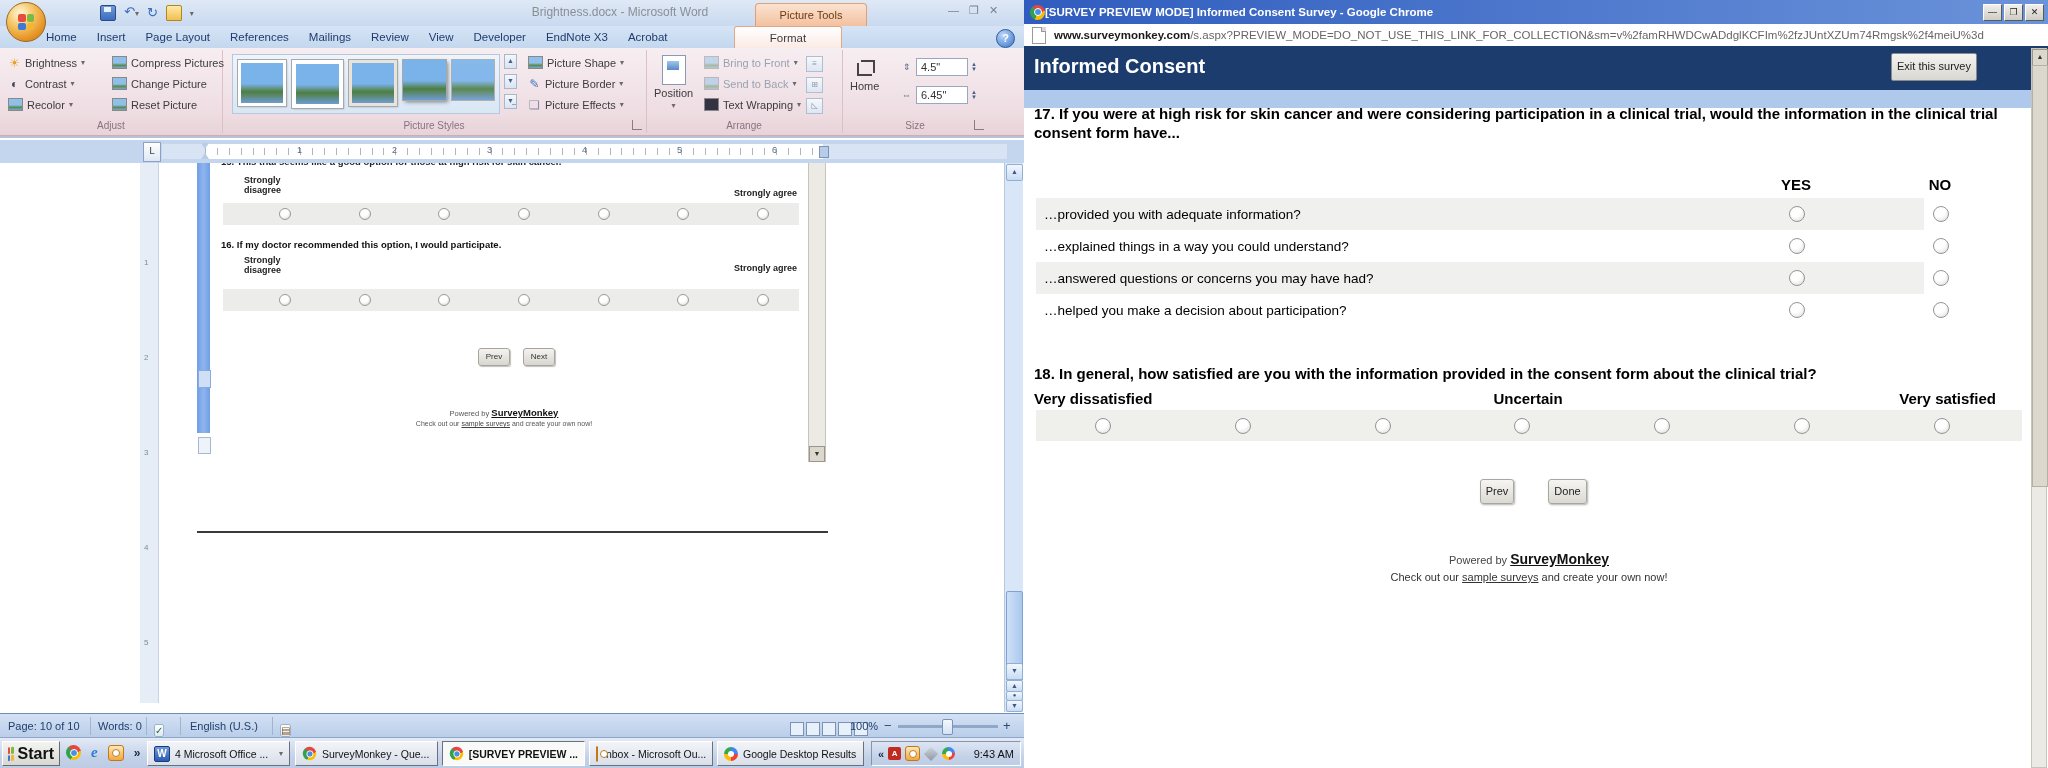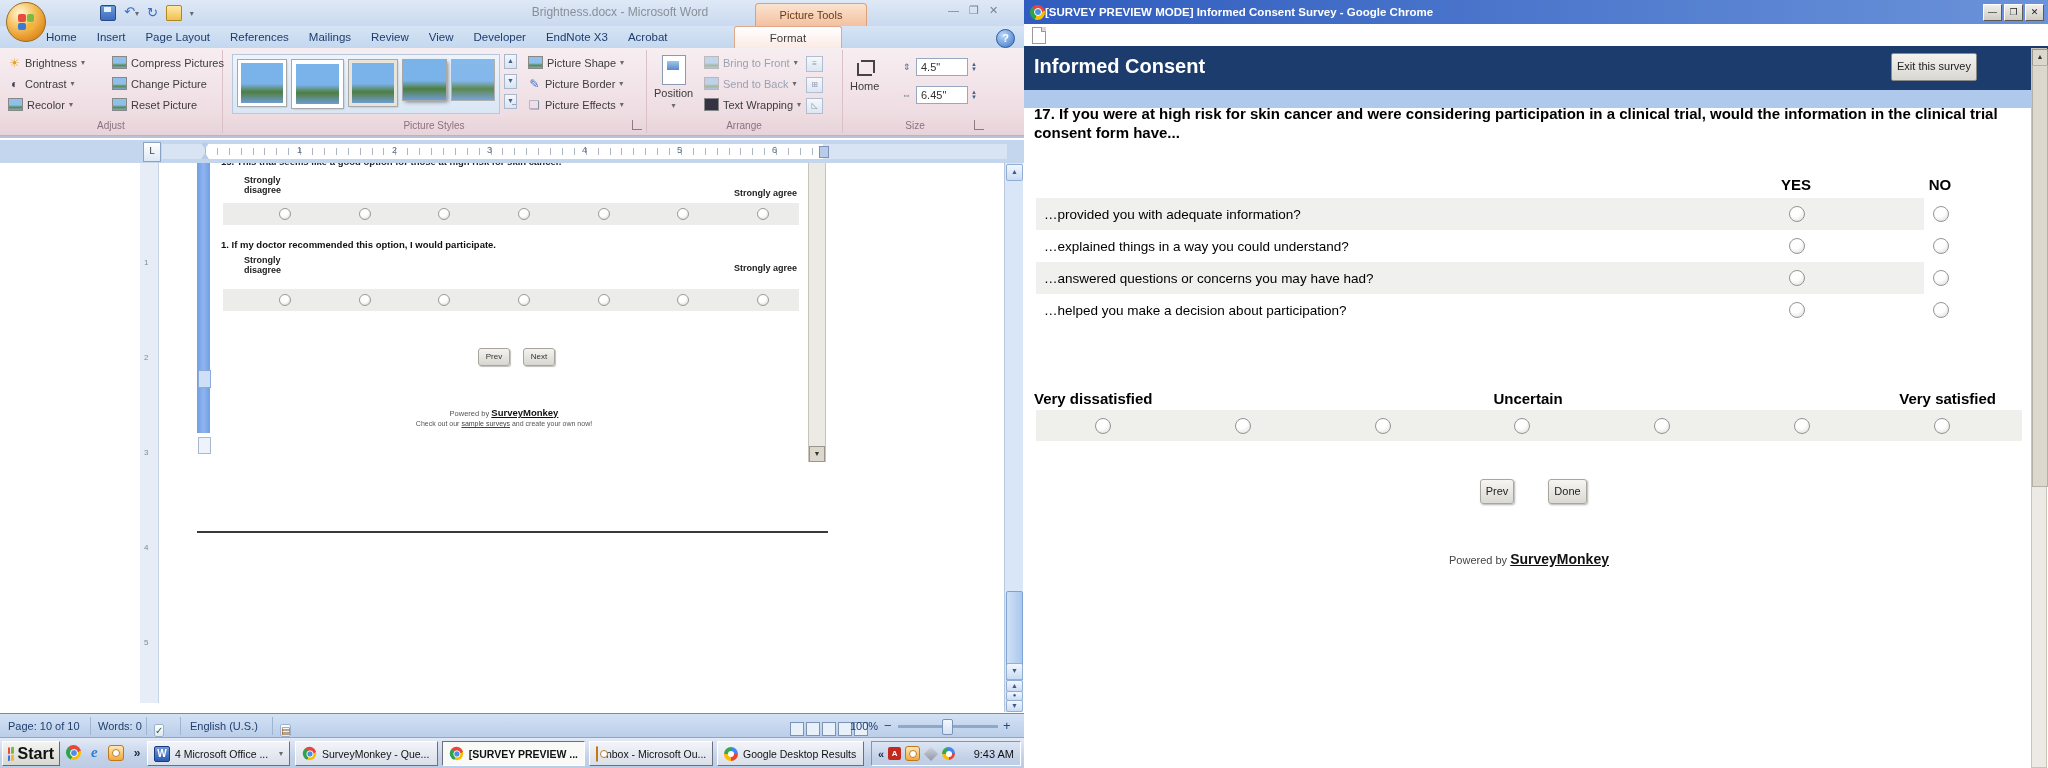--- a/index.html
+++ b/index.html
@@ -384,21 +384,21 @@
         <div class="dradios">
           <span class="dradio"></span>
             <span class="dradio"></span>
             <span class="dradio"></span>
             <span class="dradio"></span>
             <span class="dradio"></span>
             <span class="dradio"></span>
             <span class="dradio"></span>
         </div>
       </div>
-      <div class="q16">1. If my doctor recommended this option, I would participate.</div>
+      <div class="q16">16. If my doctor recommended this option, I would participate.</div>
       <div class="dlab" style="left:47px;top:92px;width:55px;">Strongly disagree</div>
       <div class="dlab" style="left:520px;top:100px;width:80px;text-align:right;">Strongly agree</div>
       <div class="dband" style="top:126px;">
         <div class="dradios">
           <span class="dradio"></span>
             <span class="dradio"></span>
             <span class="dradio"></span>
             <span class="dradio"></span>
             <span class="dradio"></span>
             <span class="dradio"></span>
@@ -497,20 +497,21 @@
     <span class="chromeic" style="margin-left:6px;"></span>
     <span class="txt">[SURVEY PREVIEW MODE] Informed Consent Survey - Google Chrome</span>
     <span style="margin-left:auto;margin-right:4px;display:flex;">
       <span class="cbtn">—</span>
       <span class="cbtn">❐</span>
       <span class="cbtn">✕</span>
     </span>
   </div>
   <div class="a curlrow">
     <span class="pageico"></span>
+    <span class="curl"><b>www.surveymonkey.com</b><span>/s.aspx?PREVIEW_MODE=DO_NOT_USE_THIS_LINK_FOR_COLLECTION&amp;sm=v%2famRHWDCwADdglKCFIm%2fzJUntXZUm74Rmgsk%2f4meiU%3d</span></span>
   </div>
 
   <div class="a shead" style="background:#1d3c6e;">
     <span class="bartitle">Informed Consent</span>
     <span class="exitbtn">Exit this survey</span>
   </div>
   <div class="a sband" style="background:#afc9ec;"></div>
 
   <div class="a q17text">17. If you were at high risk for skin cancer and were considering participation in a clinical trial, would the information in the clinical trial consent form have...</div>
   <div class="a colhead" style="left:750px;width:44px;text-align:center;">YES</div>
@@ -530,36 +531,38 @@
     <span class="lbl">…explained things in a way you could understand?</span>
     <span class="cradio" style="left:753px;"></span>
     <span class="cradio" style="left:897px;"></span>
   </div>
   <div class="a mrow" style="top:294px;">
     <span class="lbl">…helped you make a decision about participation?</span>
     <span class="cradio" style="left:753px;"></span>
     <span class="cradio" style="left:897px;"></span>
   </div>
 
+  <div class="a q18text">18. In general, how satisfied are you with the information provided in the consent form about the clinical trial?</div>
   <div class="a sclabel" style="left:10px;">Very dissatisfied</div>
   <div class="a sclabel" style="left:404px;width:200px;text-align:center;">Uncertain</div>
   <div class="a sclabel" style="left:772px;width:200px;text-align:right;">Very satisfied</div>
   <div class="a scband"></div>
   <div class="a scradios">
     <span class="cradio" style="position:static;"></span>
     <span class="cradio" style="position:static;"></span>
     <span class="cradio" style="position:static;"></span>
     <span class="cradio" style="position:static;"></span>
     <span class="cradio" style="position:static;"></span>
     <span class="cradio" style="position:static;"></span>
     <span class="cradio" style="position:static;"></span>
   </div>
 
   <div class="a navbtn" style="left:456px;width:32px;">Prev</div>
   <div class="a navbtn" style="left:524px;width:37px;">Done</div>
 
   <div class="a cfoot1"><span>Powered by </span><b>SurveyMonkey</b></div>
+  <div class="a cfoot2"><span>Check out our </span><u>sample surveys</u><span> and create your own now!</span></div>
 
   <div class="a cscroll">
     <span class="csbtn">▲</span>
     <span class="csthumb"></span>
   </div>
 </div>
 
 </body></html>

